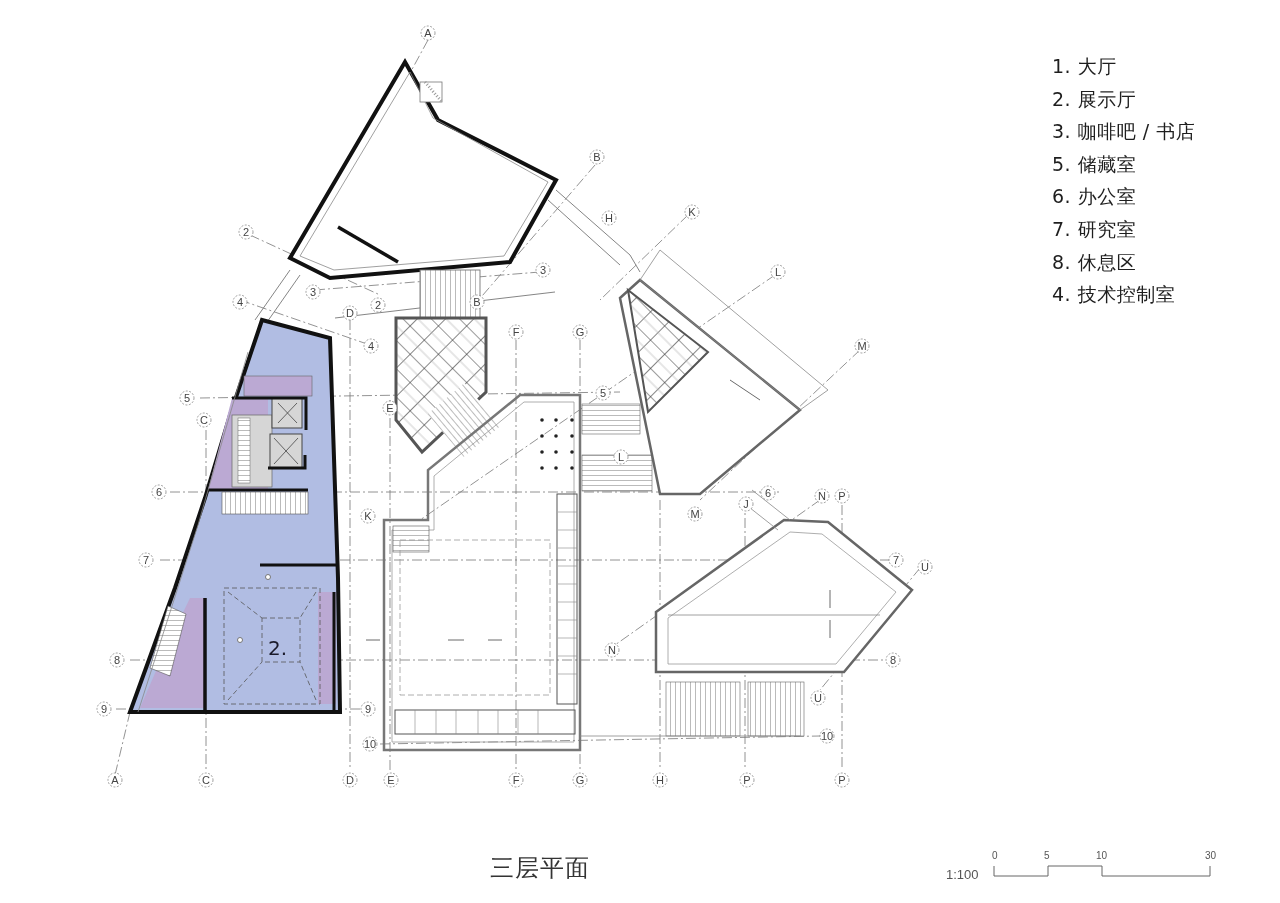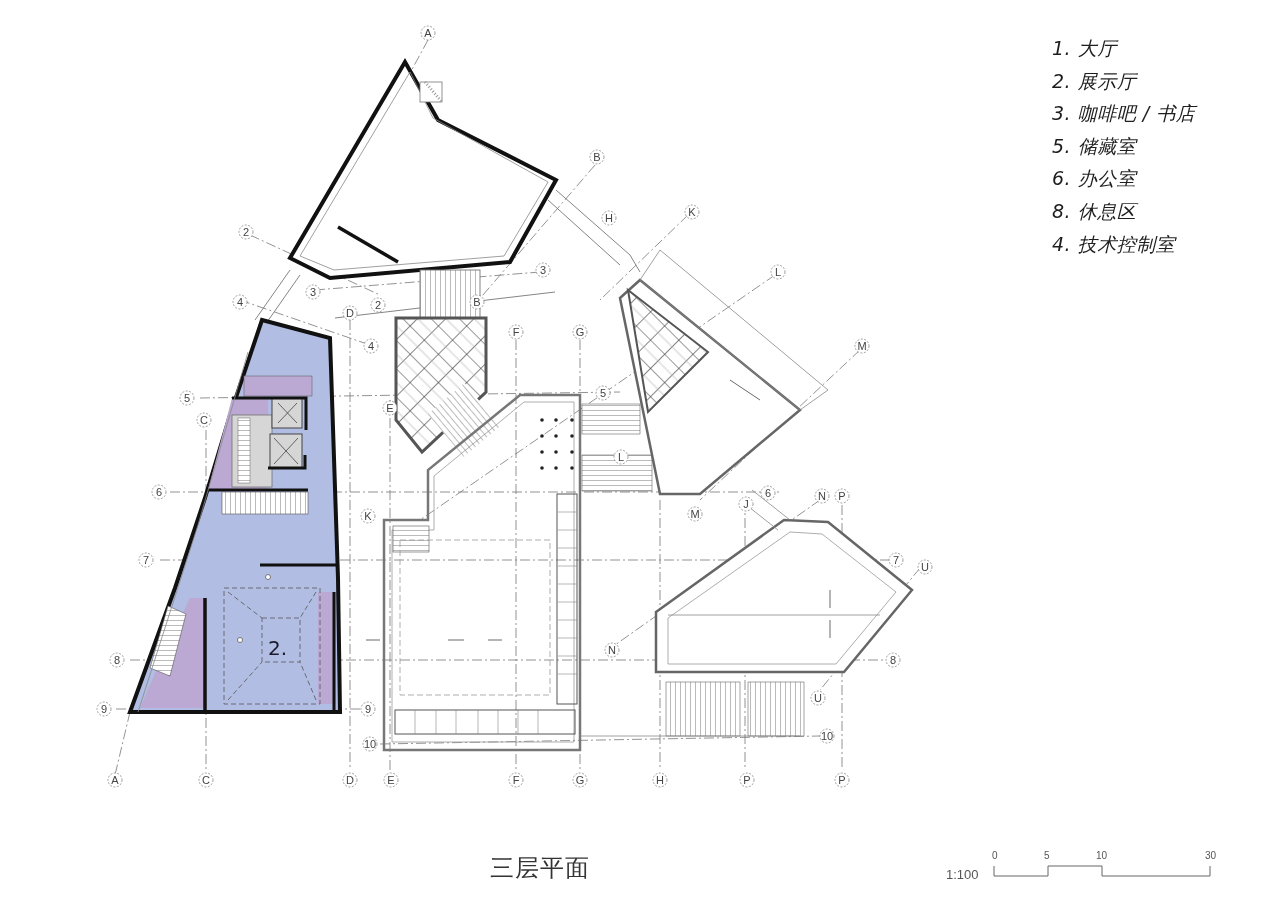--- a/index.html
+++ b/index.html
@@ -1,19 +1,19 @@
 <!DOCTYPE html>
 <html><head>
 <meta charset="utf-8">
 <style>
   html, body { margin: 0; padding: 0; background: #ffffff; }
   body { width: 1280px; height: 903px; position: relative; overflow: hidden;
          font-family: "DejaVu Sans", sans-serif; color: #222; }
   #plan { position: absolute; left: 0; top: 0; }
-  .legend { position: absolute; left: 1052px; top: 32px; font-style: italic; }
+  .legend { position: absolute; left: 1052px; top: 50px; }
   .legend-item { font-size: 19px; line-height: 32.6px; color: #1e1e1e; white-space: nowrap; letter-spacing: 0.5px; }
   .caption { position: absolute; left: 490px; top: 852px; font-size: 24px; color: #333; letter-spacing: 1px; }
   .scale { position: absolute; left: 944px; top: 848px; width: 290px; height: 40px; }
   .scale-ratio { position: absolute; left: 2px; top: 19px; font-size: 13px; color: #555; font-family: "Liberation Sans", sans-serif; }
   .scale-tick { position: absolute; top: 2px; font-size: 10px; color: #555; font-family: "Liberation Sans", sans-serif; }
   .grid-label { font-family: "Liberation Sans", sans-serif; font-size: 11px; fill: #444; }
   .room-number { font-family: "DejaVu Sans", sans-serif; font-size: 20px; fill: #1a1a2a; }
 </style>
 </head>
 <body>
@@ -275,20 +275,21 @@
       <text x="368" y="520">K</text>
   </g>
 </svg>
 
 <div class="legend">
   <div class="legend-item"><span>1.</span> <span>大厅</span></div>
   <div class="legend-item"><span>2.</span> <span>展示厅</span></div>
   <div class="legend-item"><span>3.</span> <span>咖啡吧 / 书店</span></div>
   <div class="legend-item"><span>5.</span> <span>储藏室</span></div>
   <div class="legend-item"><span>6.</span> <span>办公室</span></div>
+  <div class="legend-item"><span>7.</span> <span>研究室</span></div>
   <div class="legend-item"><span>8.</span> <span>休息区</span></div>
   <div class="legend-item"><span>4.</span> <span>技术控制室</span></div>
 </div>
 
 <div class="caption">三层平面</div>
 
 <div class="scale">
   <span class="scale-ratio">1:100</span>
   <span class="scale-tick" style="left:48px">0</span>
   <span class="scale-tick" style="left:100px">5</span>

